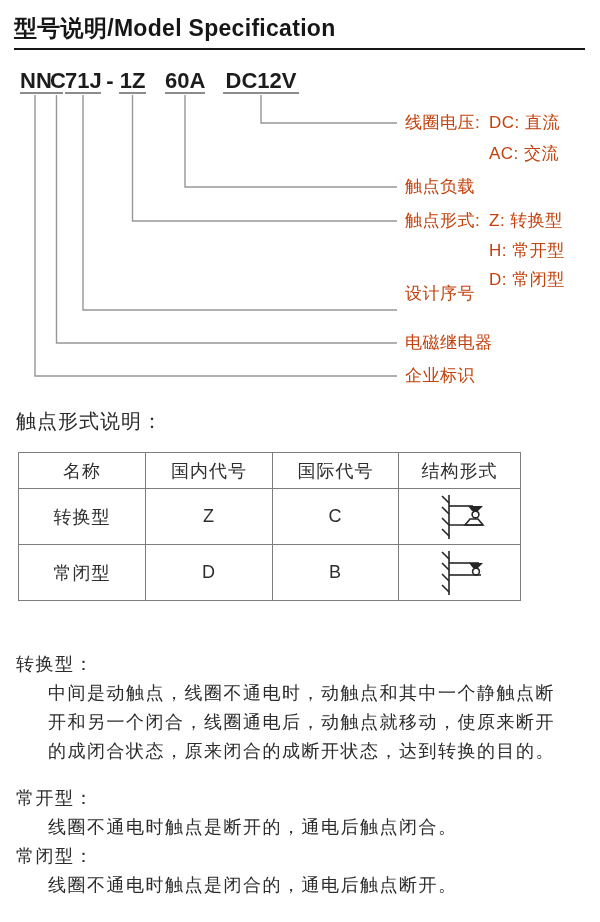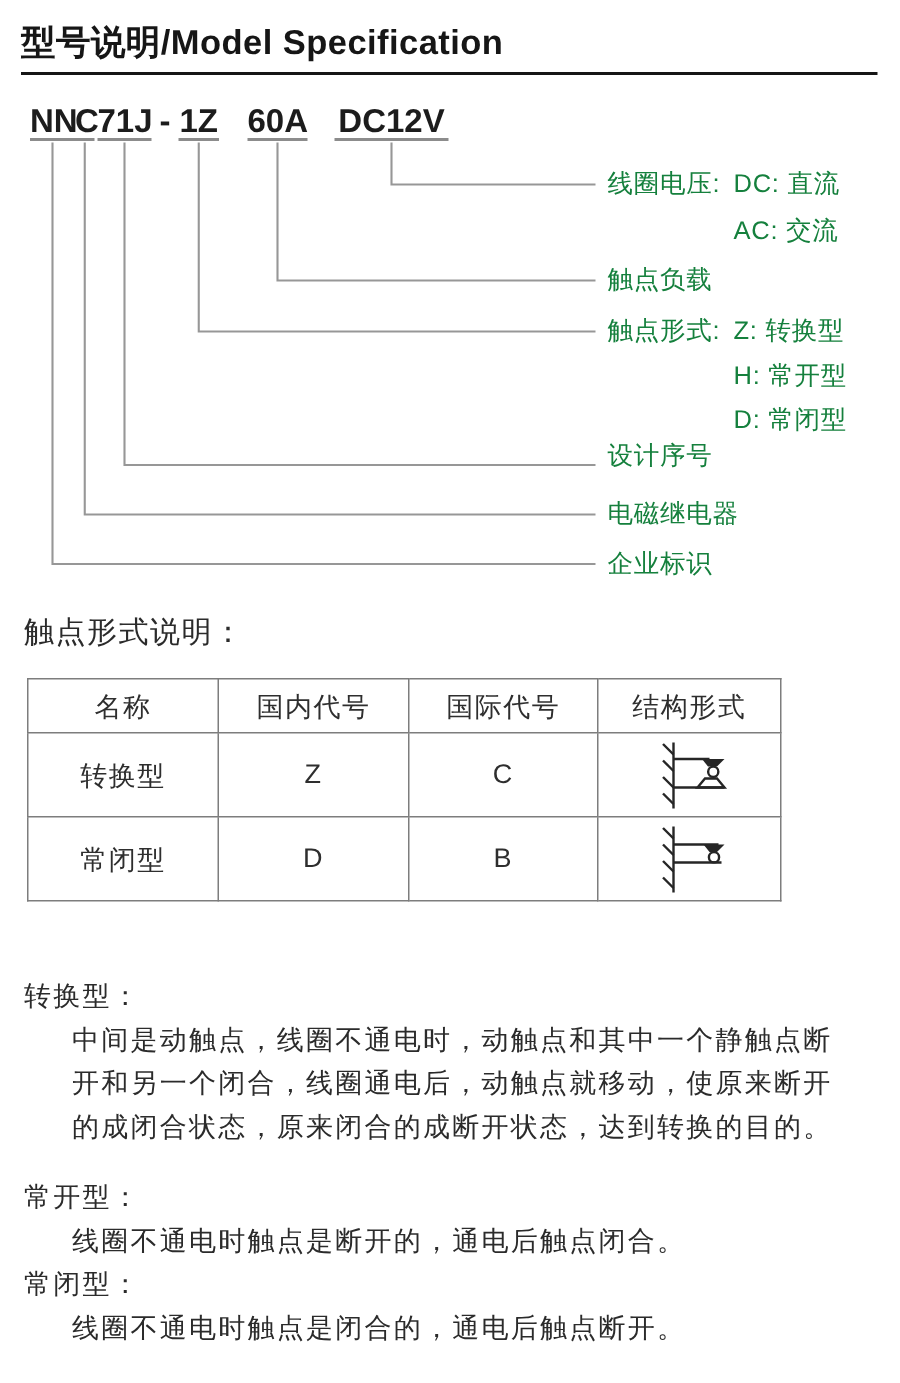--- a/index.html
+++ b/index.html
@@ -19,21 +19,21 @@
     position:absolute;top:70px;display:inline-block;text-align:center;
     font-size:22px;font-weight:bold;color:#1c1c1c;line-height:22px;height:22px;
     white-space:nowrap;
   }
   .seg-u{border-bottom:2px solid #8c8c8c;}
   
   .lines-svg{position:absolute;left:0;top:0;width:600px;height:400px;}
   
   .callout{
     position:absolute;transform:translateY(-50%);white-space:nowrap;
-    font-size:17px;letter-spacing:0.5px;color:#15803d;line-height:20px;
+    font-size:17px;letter-spacing:0.5px;color:#c2410c;line-height:20px;
   }
   .callout-prefix{display:inline-block;width:84px;}
   
   .section-heading{
     position:absolute;left:16px;top:408px;font-size:20px;letter-spacing:1px;color:#2b2b2b;
   }
   table.contact{
     position:absolute;left:18px;top:452px;width:502px;
     border-collapse:collapse;table-layout:fixed;
   }
@@ -82,21 +82,21 @@
   <div class="callout" style="left:405px;top:123px;">
     <span class="callout-prefix">线圈电压:</span><span>DC: 直流</span>
   </div>
   <div class="callout" style="left:489px;top:154px;">AC: 交流</div>
   <div class="callout" style="left:405px;top:187px;">触点负载</div>
   <div class="callout" style="left:405px;top:221px;">
     <span class="callout-prefix">触点形式:</span><span>Z: 转换型</span>
   </div>
   <div class="callout" style="left:489px;top:251px;">H: 常开型</div>
   <div class="callout" style="left:489px;top:280px;">D: 常闭型</div>
-  <div class="callout" style="left:405px;top:304px;">设计序号</div>
+  <div class="callout" style="left:405px;top:294px;">设计序号</div>
   <div class="callout" style="left:405px;top:343px;">电磁继电器</div>
   <div class="callout" style="left:405px;top:376px;">企业标识</div>
 
   <div class="section-heading">触点形式说明：</div>
 
   <table class="contact">
     <colgroup>
         <col style="width:127px">
         <col style="width:127px">
         <col style="width:126px">

